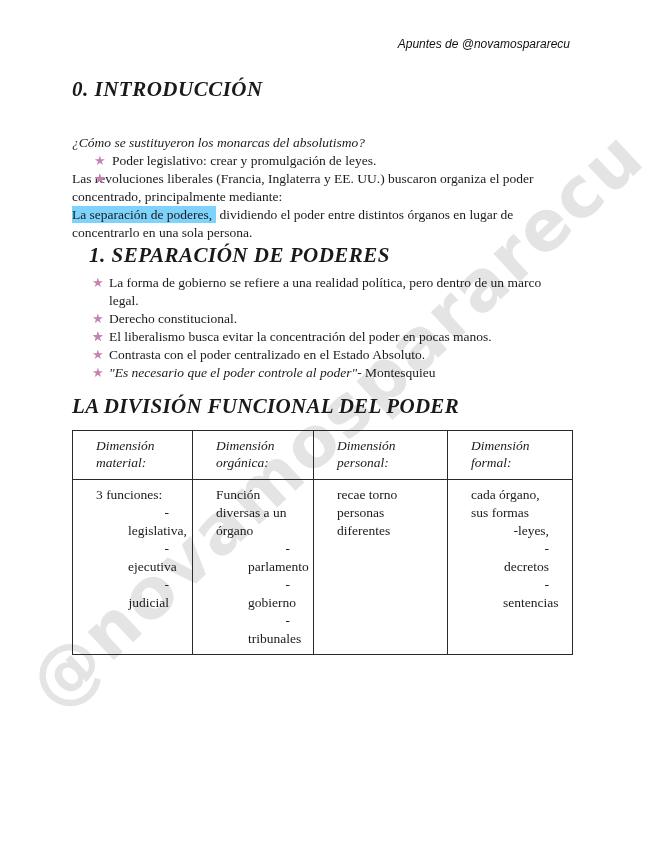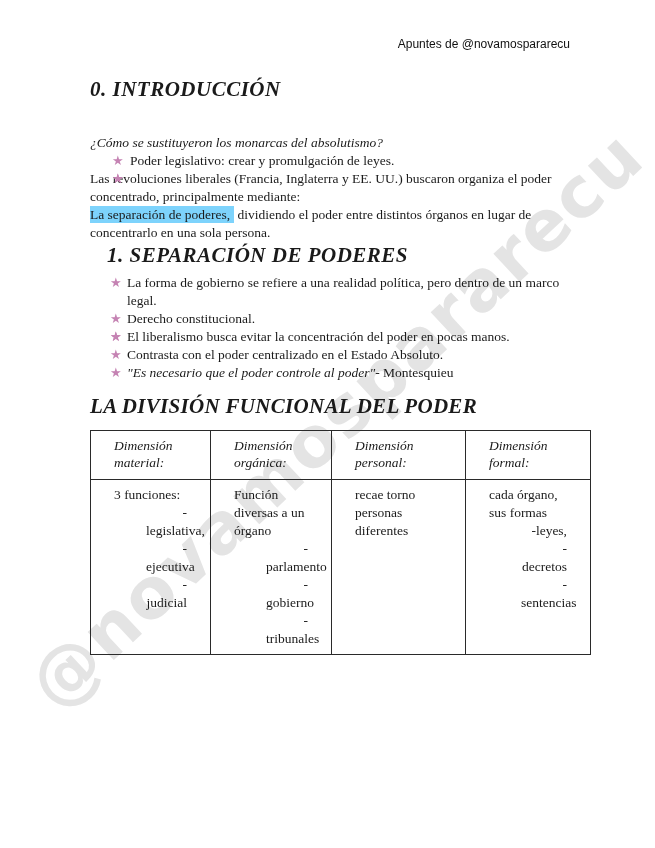--- a/index.html
+++ b/index.html
@@ -24,24 +24,25 @@
     z-index: 0;
     user-select: none;
   }
   .credit {
     position: absolute;
     top: 37px; right: 85px;
     font-family: "Liberation Sans", sans-serif;
     font-size: 12px;
     color: #111;
     z-index: 2;
+    font-style: italic;
   }
   .content {
     position: absolute;
-    left: 90px; top: 0;
+    left: 72px; top: 0;
     width: 500px;
     z-index: 1;
     padding-top: 76px;
   }
   .h1 {
     font-size: 21px;
     font-weight: bold;
     font-style: italic;
     letter-spacing: 0.5px;
     line-height: 26px;

